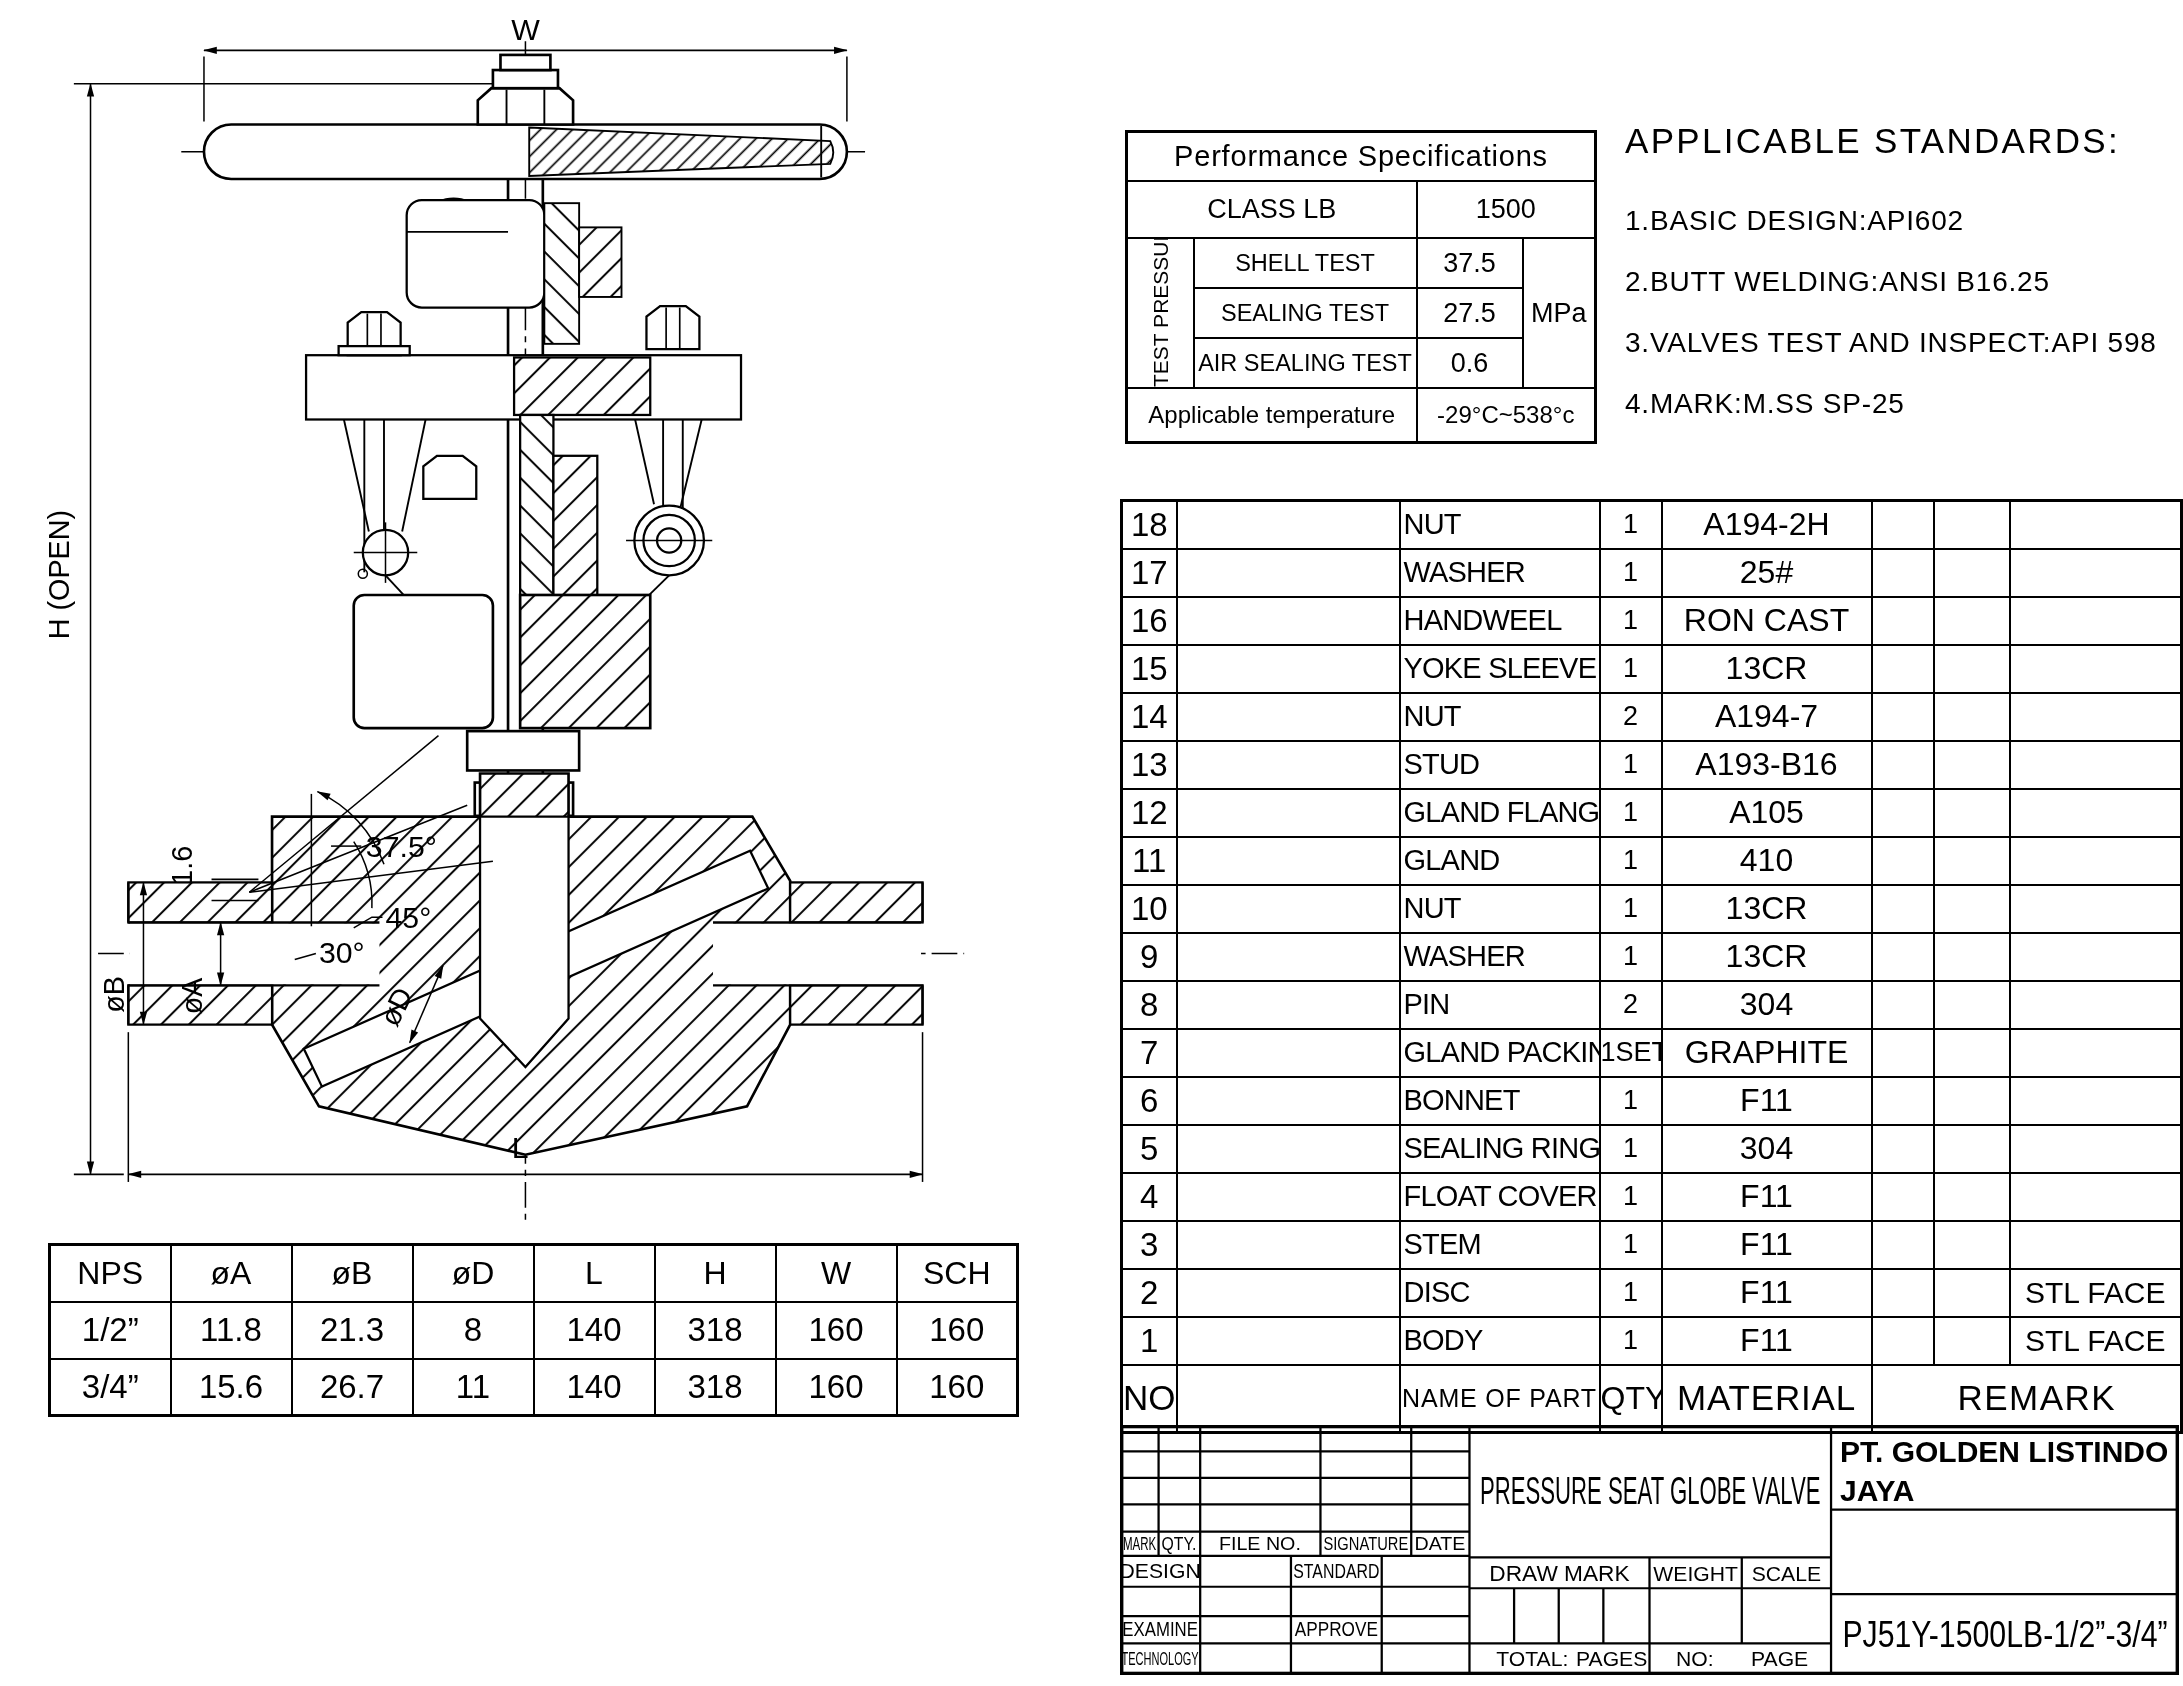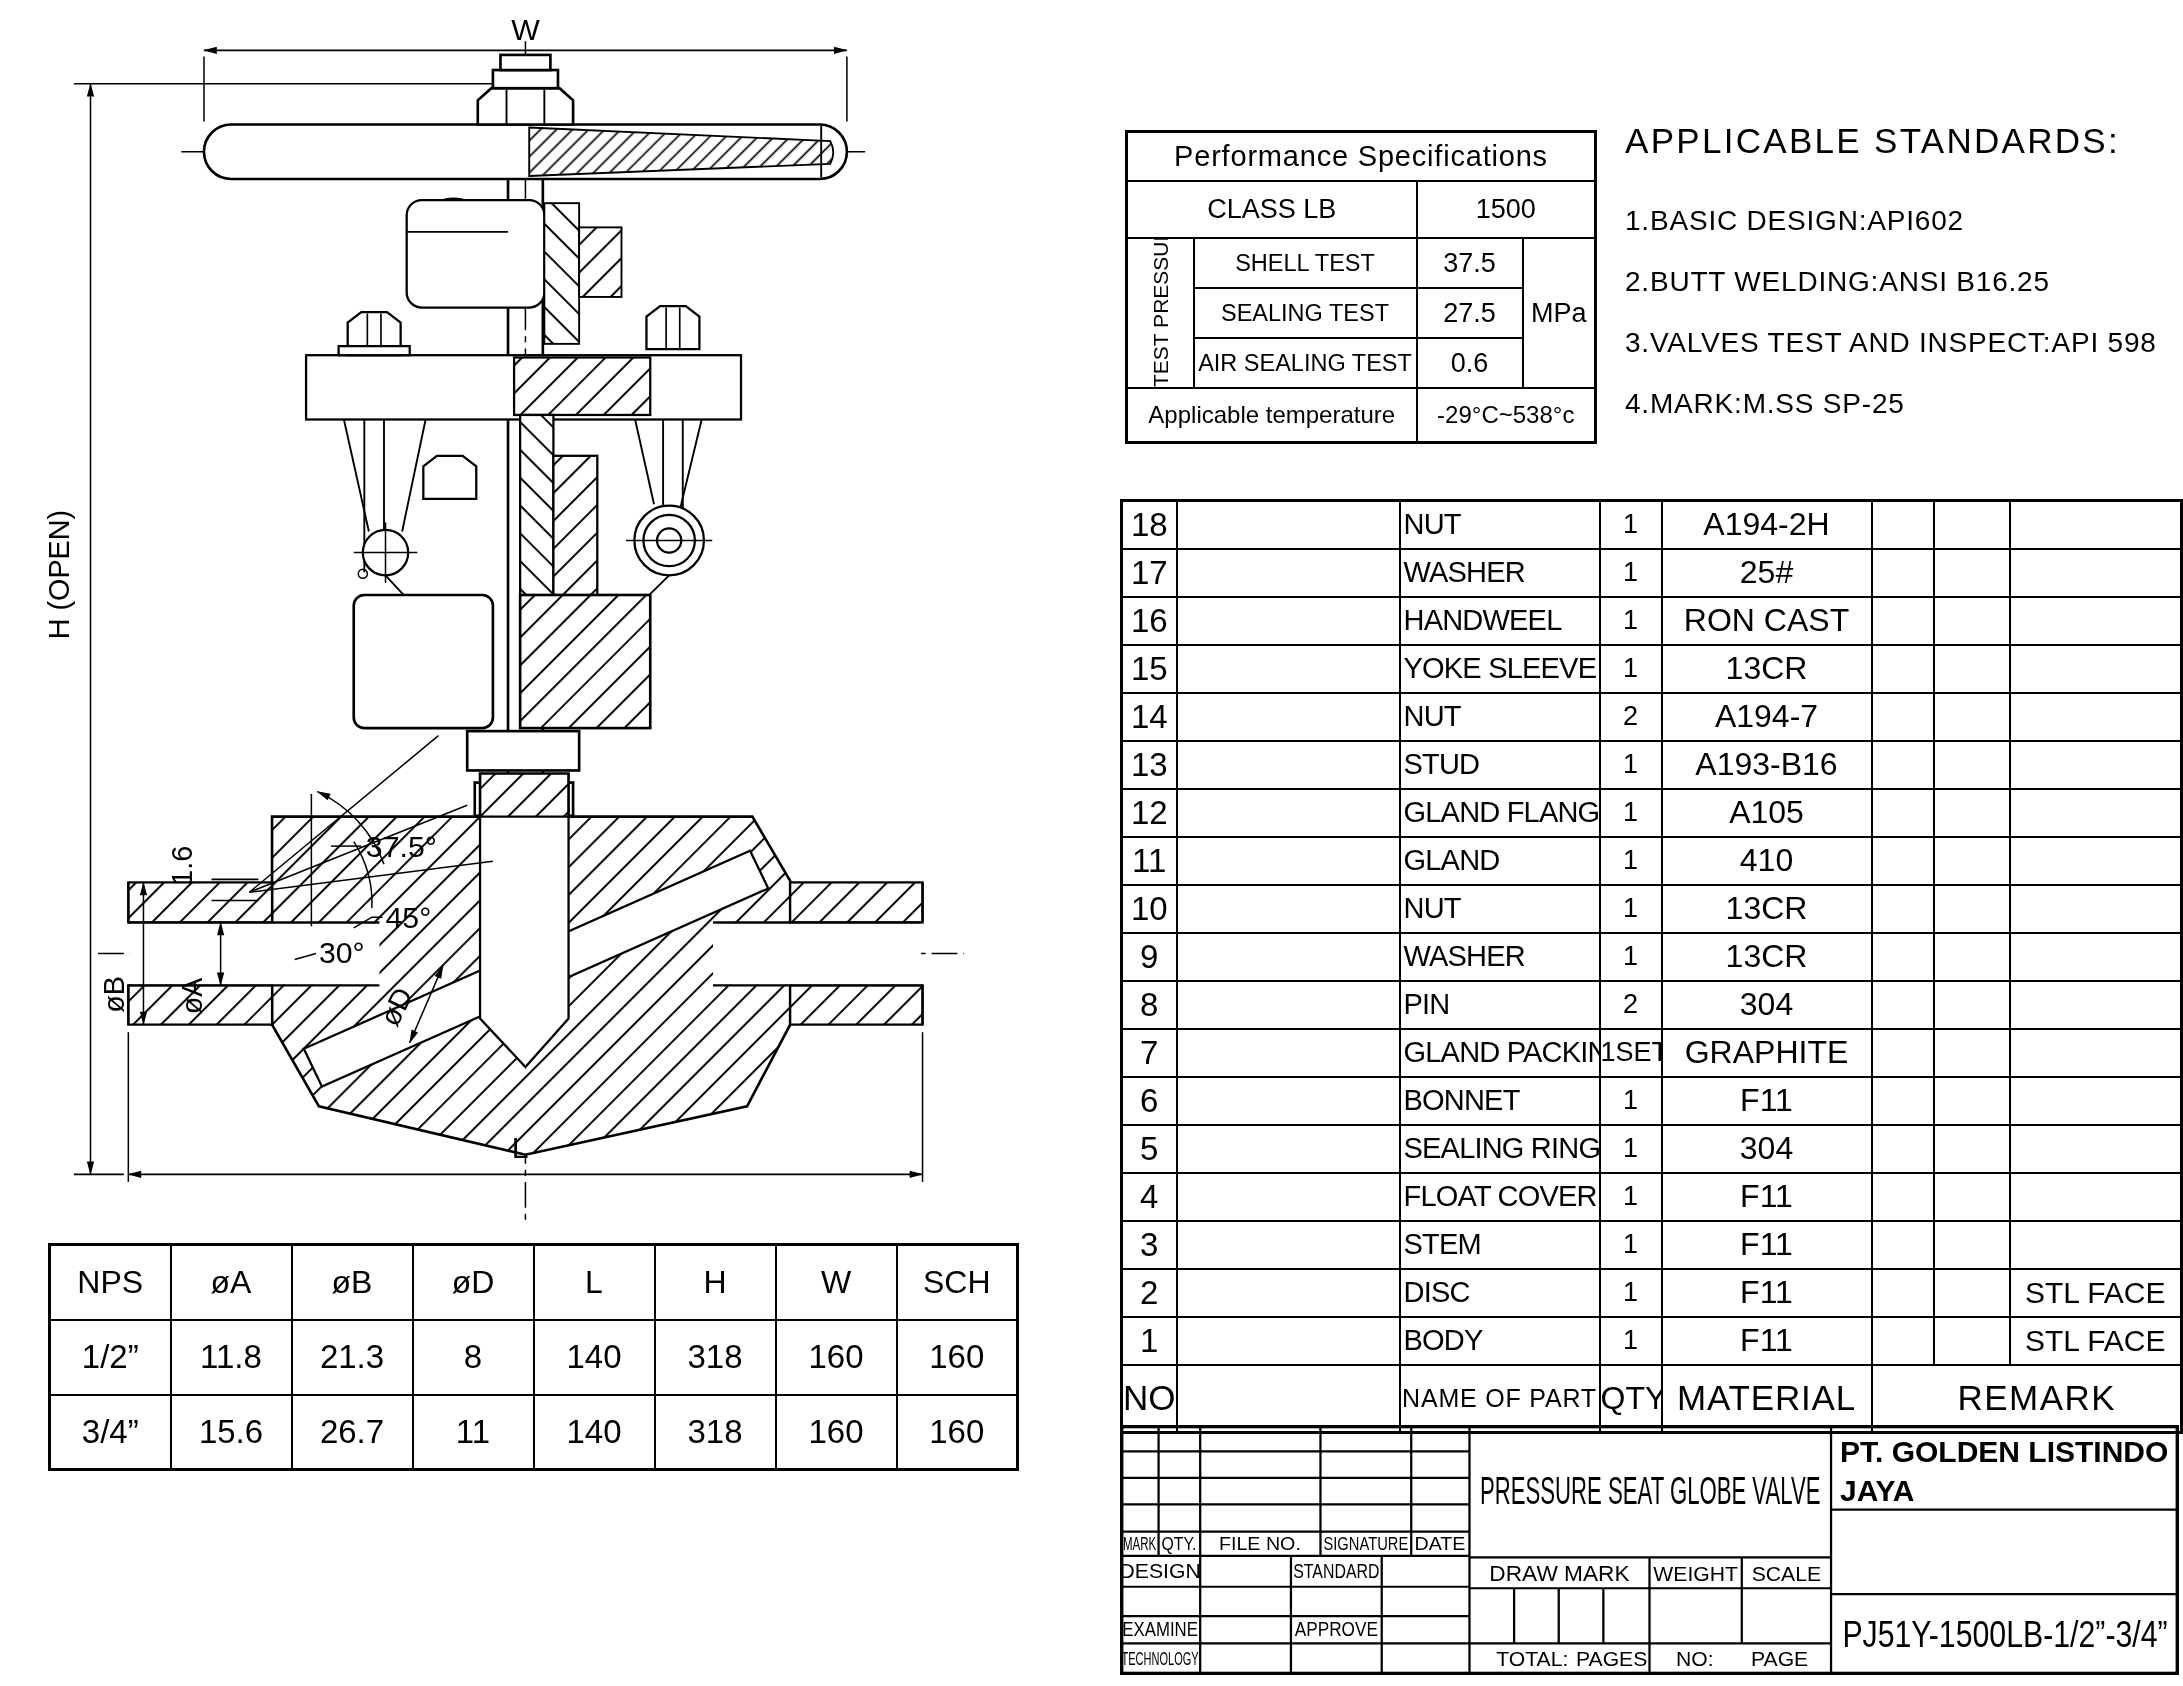--- a/index.html
+++ b/index.html
@@ -35,21 +35,21 @@
   #parts .c-rem{font-size:30px;}
   #parts tbody.foot tr{height:68px;}
   #parts .f-no{font-size:35px;}
   #parts .f-name{font-size:25px;letter-spacing:0.8px;}
   #parts .f-qty{font-size:32px;}
   #parts .f-mat{font-size:35px;letter-spacing:0.8px;}
   #parts .f-rem{font-size:35px;letter-spacing:1.5px;padding-left:21px;}
 
   
   #dims{left:48px;top:1243px;width:971px;border:3.8px solid #000;}
-  #dims tr{height:75px;}
+  #dims tr{height:57px;}
   #dims th{font-size:32px;}
   #dims td{font-size:33px;}
 
   
   #company{left:1840px;top:1432px;width:342px;font-size:30px;line-height:39px;font-weight:700;}
 </style>
 </head>
 <body>
 
 <svg class="abs" id="valve" style="left:30px;top:11.3px;" width="1006" height="1233" viewBox="0 0 1330 1630">

